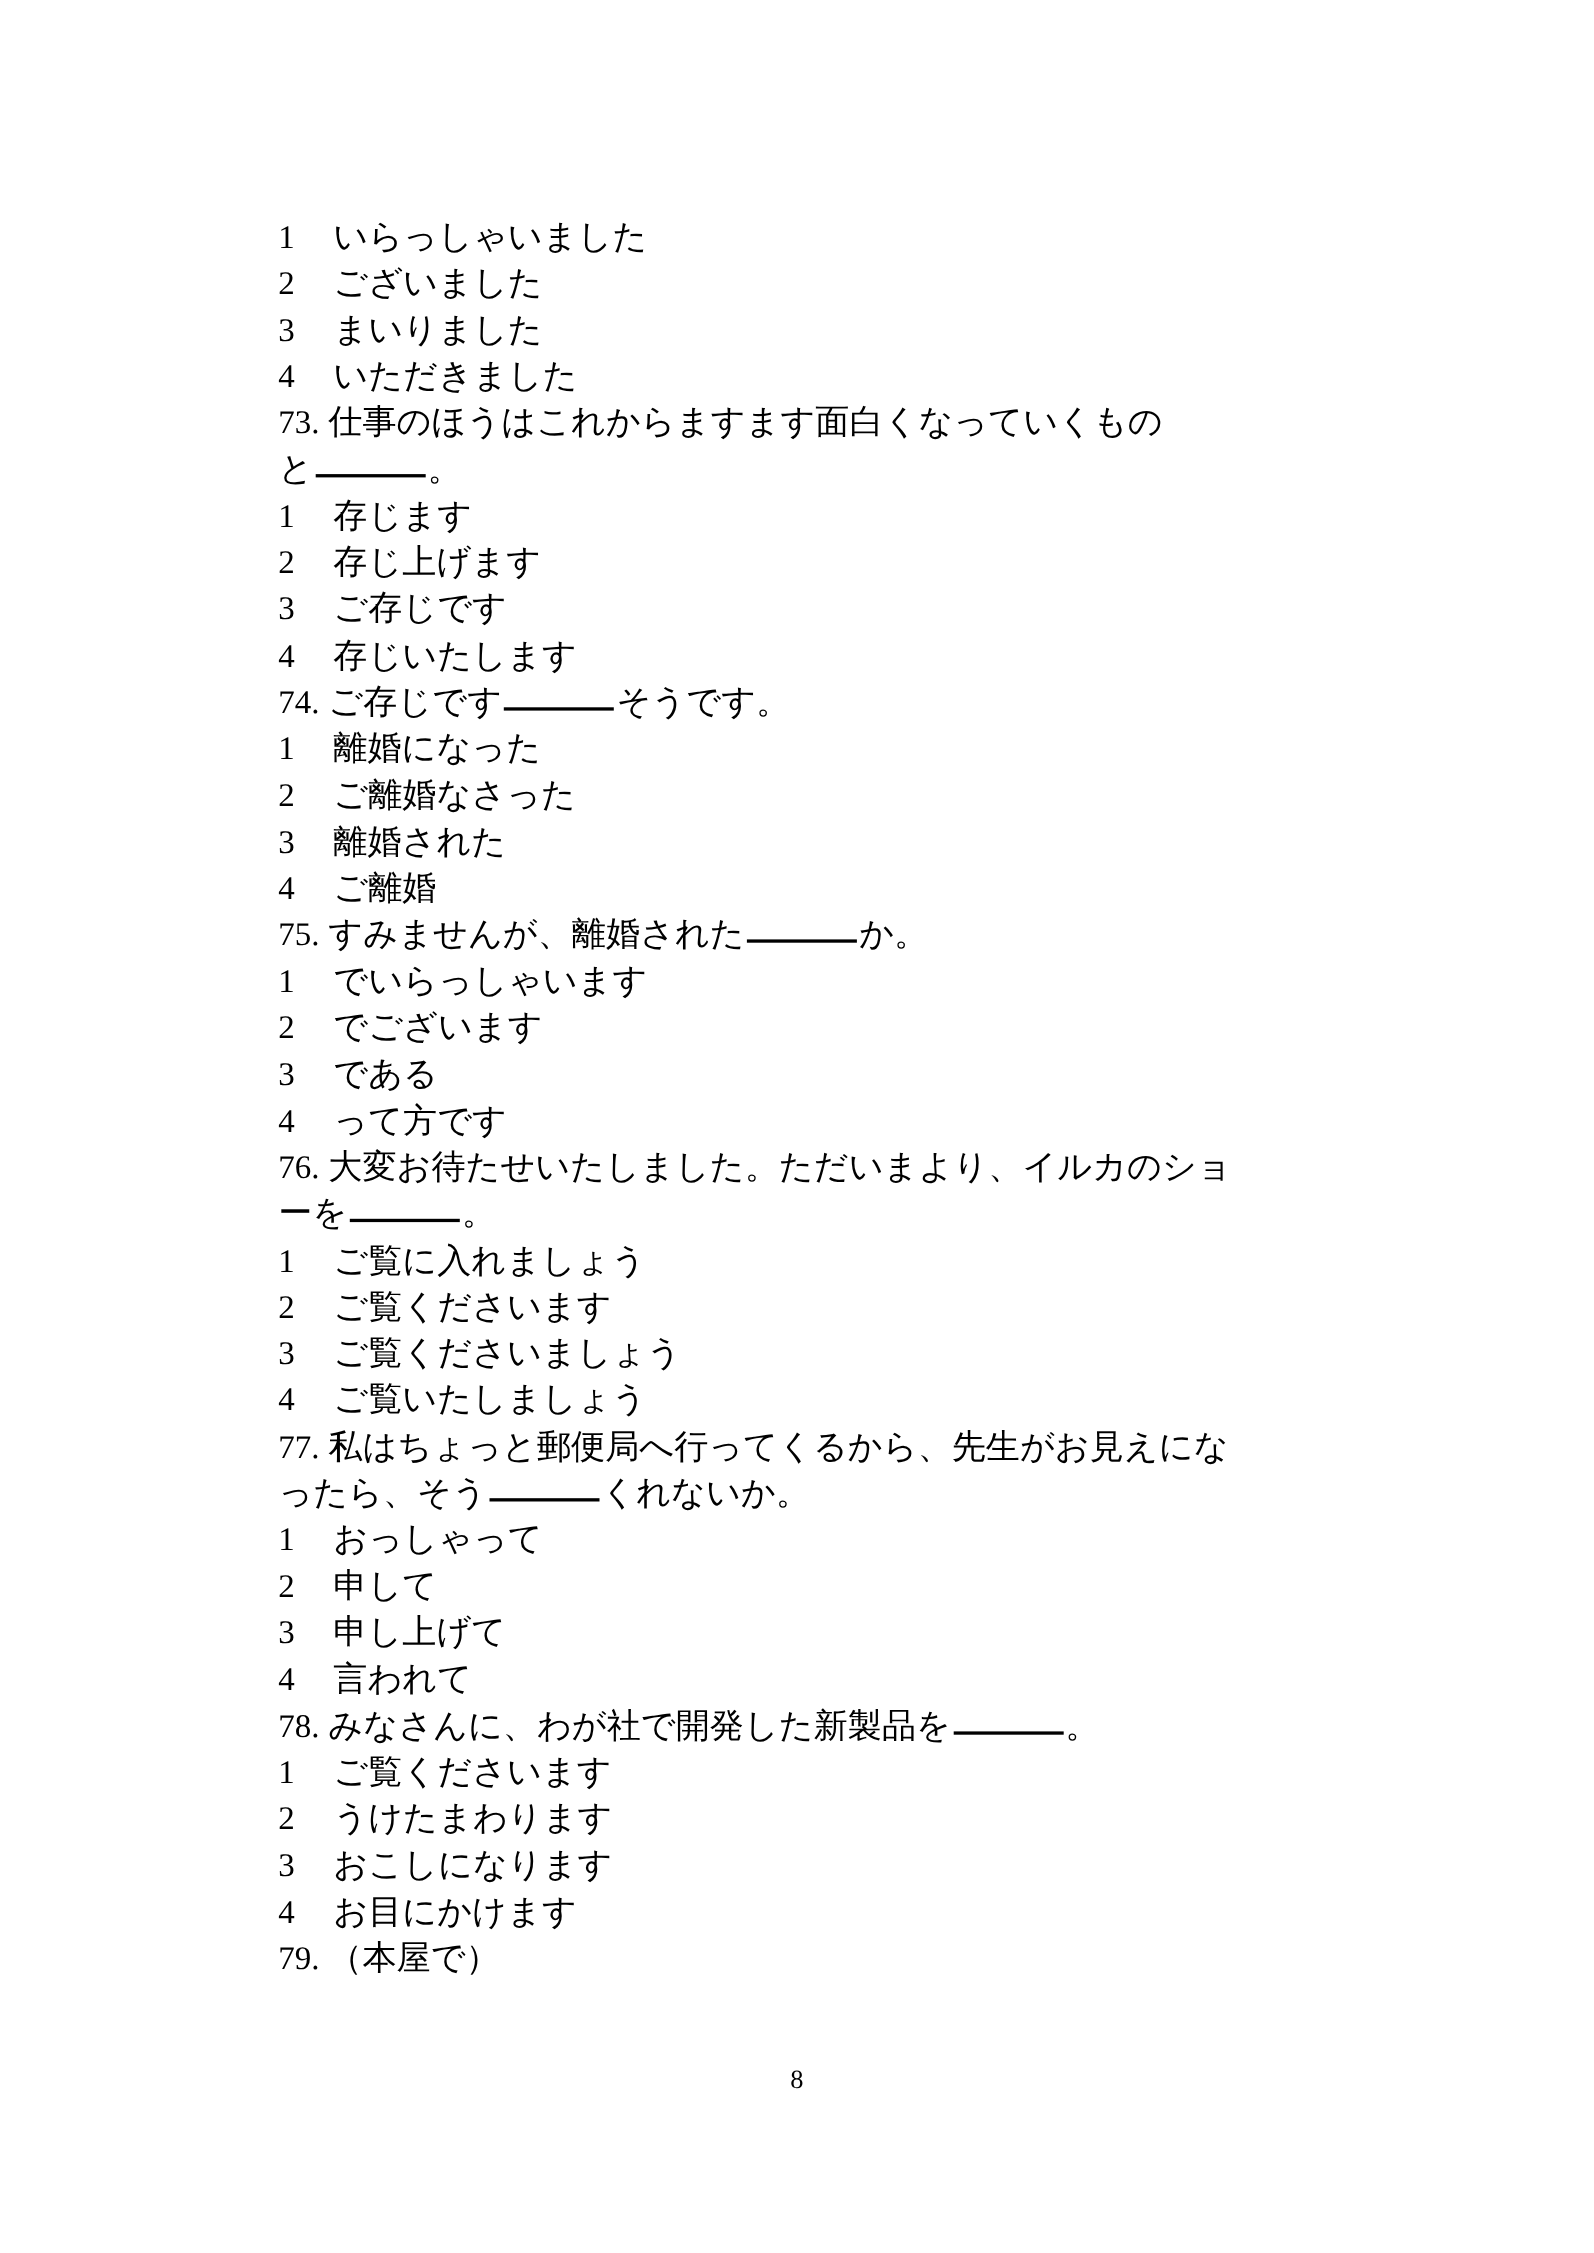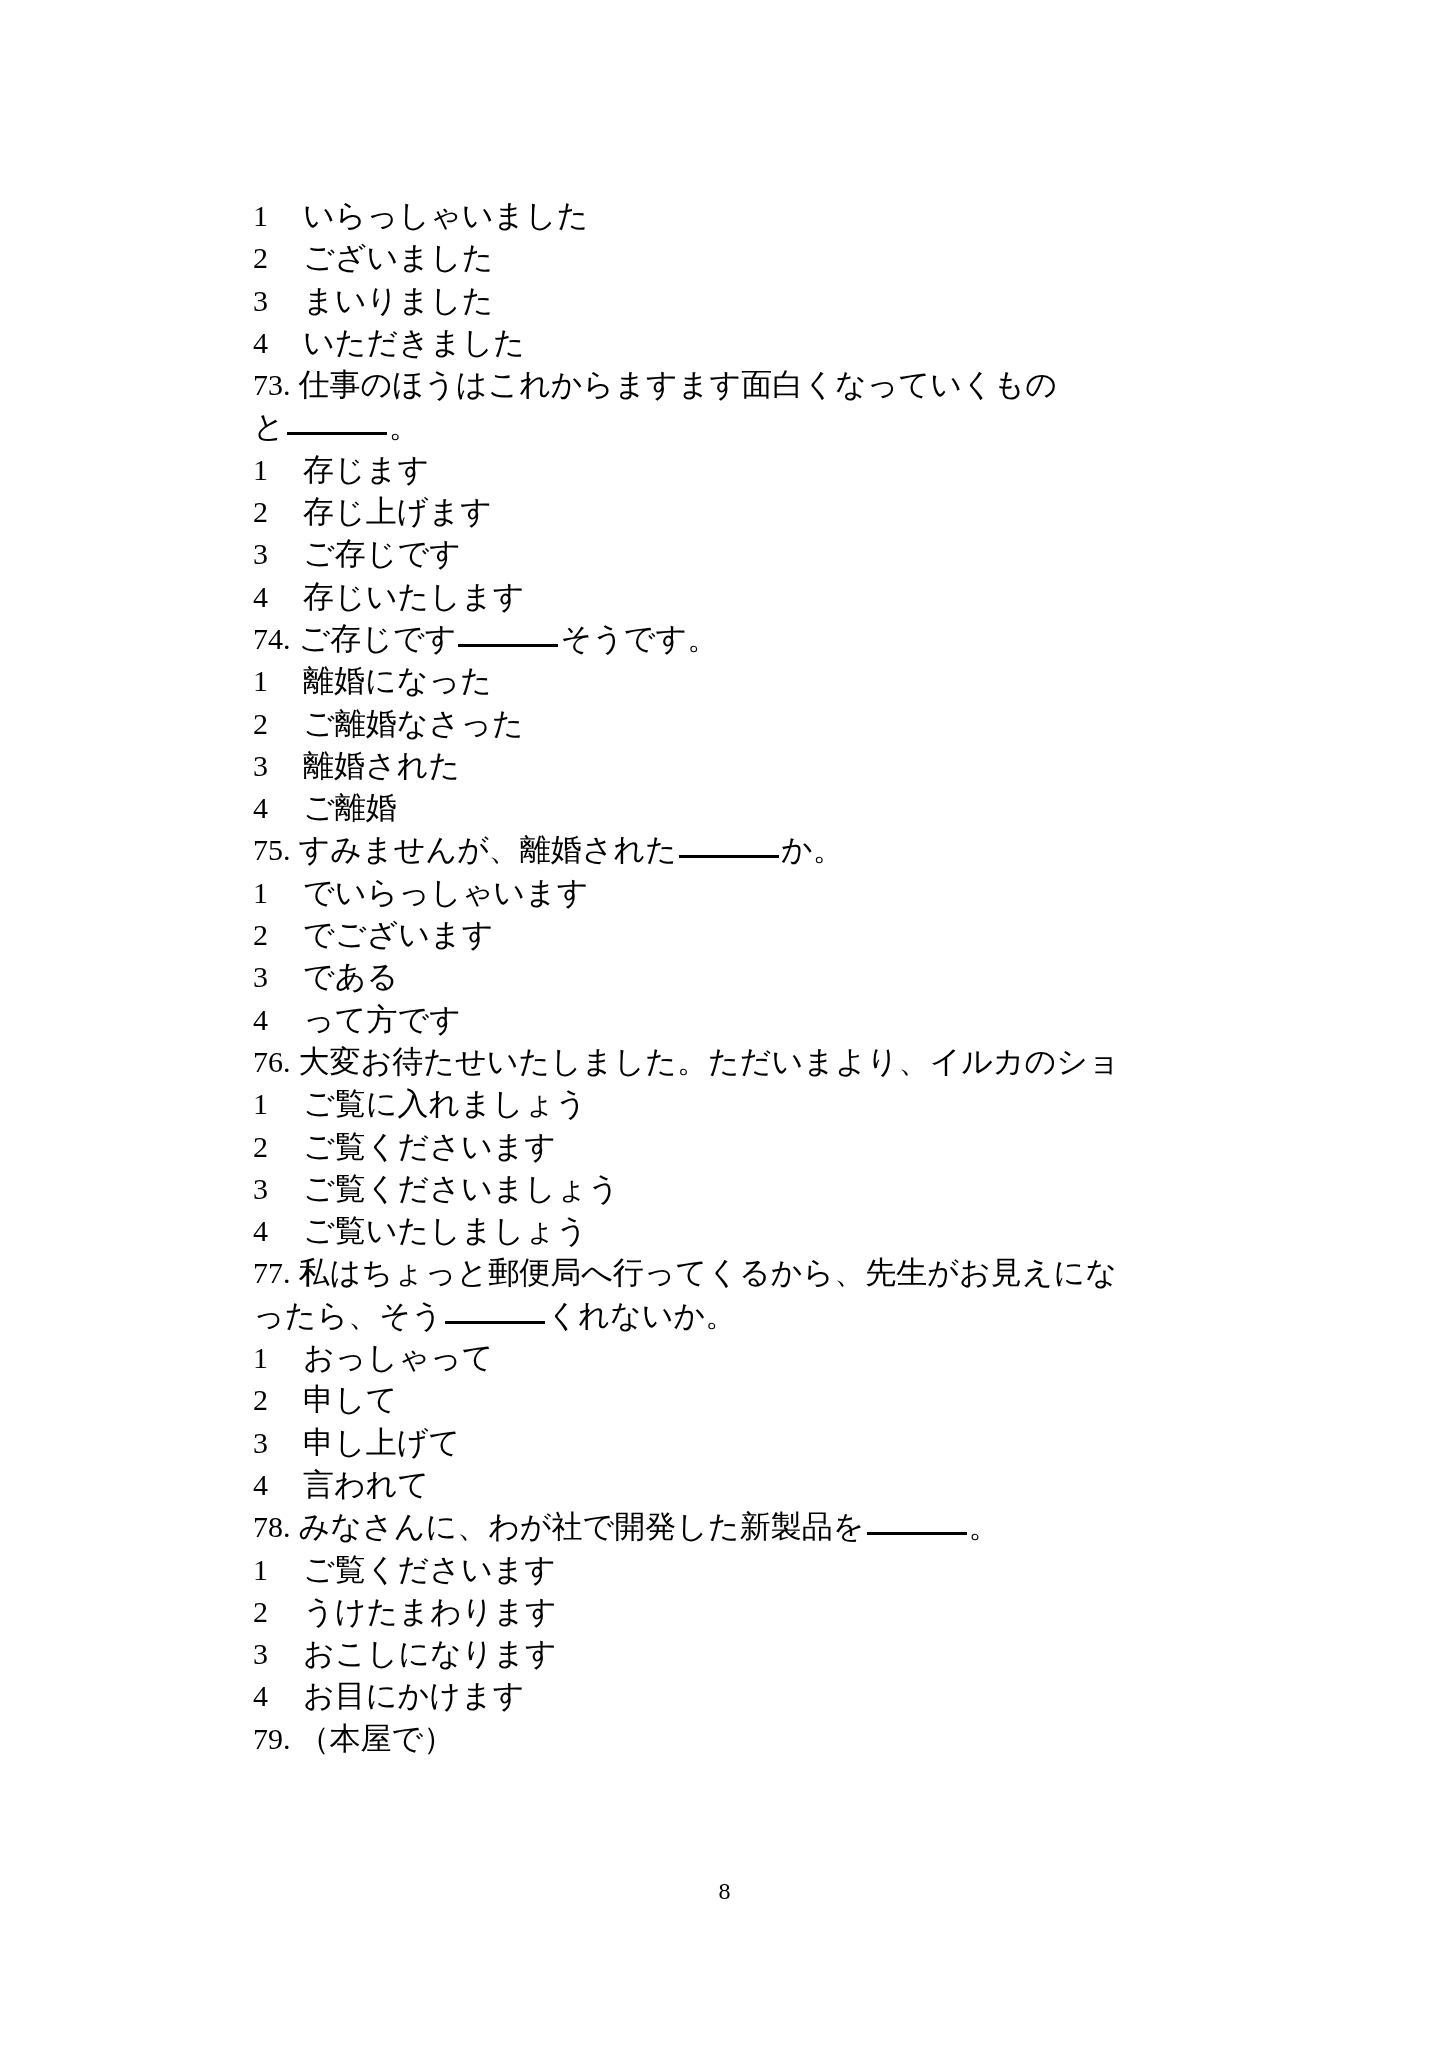--- a/index.html
+++ b/index.html
@@ -36,20 +36,21 @@
   <div class="line"><span class="num">3</span><span>離婚された</span></div>
   <div class="line"><span class="num">4</span><span>ご離婚</span></div>
 
   <div class="line"><span class="qnum">75.</span><span>すみませんが、離婚された</span><span class="blank"></span><span>か。</span></div>
   <div class="line"><span class="num">1</span><span>でいらっしゃいます</span></div>
   <div class="line"><span class="num">2</span><span>でございます</span></div>
   <div class="line"><span class="num">3</span><span>である</span></div>
   <div class="line"><span class="num">4</span><span>って方です</span></div>
 
   <div class="line"><span class="qnum">76.</span><span>大変お待たせいたしました。ただいまより、イルカのショ</span></div>
+  <div class="line"><span>ーを</span><span class="blank"></span><span>。</span></div>
   <div class="line"><span class="num">1</span><span>ご覧に入れましょう</span></div>
   <div class="line"><span class="num">2</span><span>ご覧くださいます</span></div>
   <div class="line"><span class="num">3</span><span>ご覧くださいましょう</span></div>
   <div class="line"><span class="num">4</span><span>ご覧いたしましょう</span></div>
 
   <div class="line"><span class="qnum">77.</span><span>私はちょっと郵便局へ行ってくるから、先生がお見えにな</span></div>
   <div class="line"><span>ったら、そう</span><span class="blank"></span><span>くれないか。</span></div>
   <div class="line"><span class="num">1</span><span>おっしゃって</span></div>
   <div class="line"><span class="num">2</span><span>申して</span></div>
   <div class="line"><span class="num">3</span><span>申し上げて</span></div>

